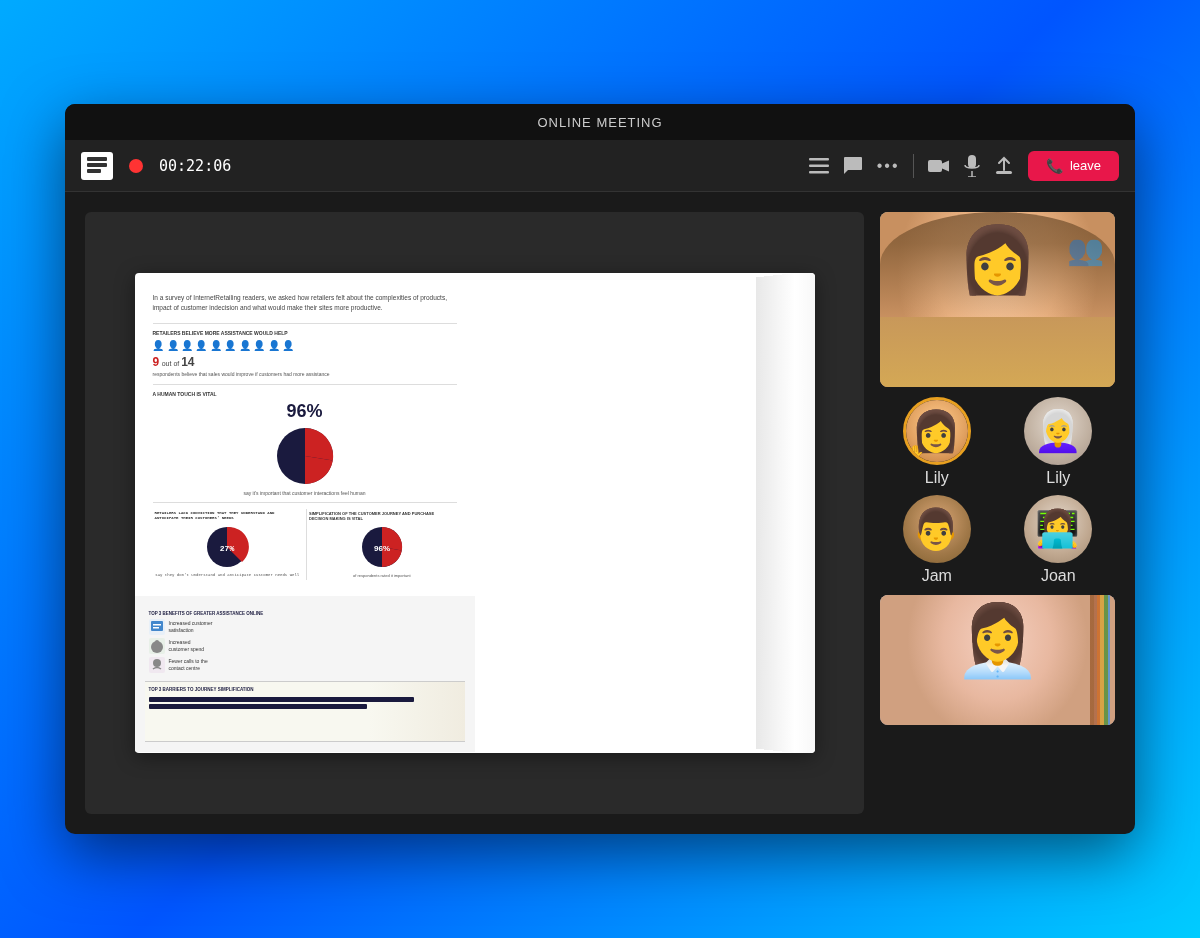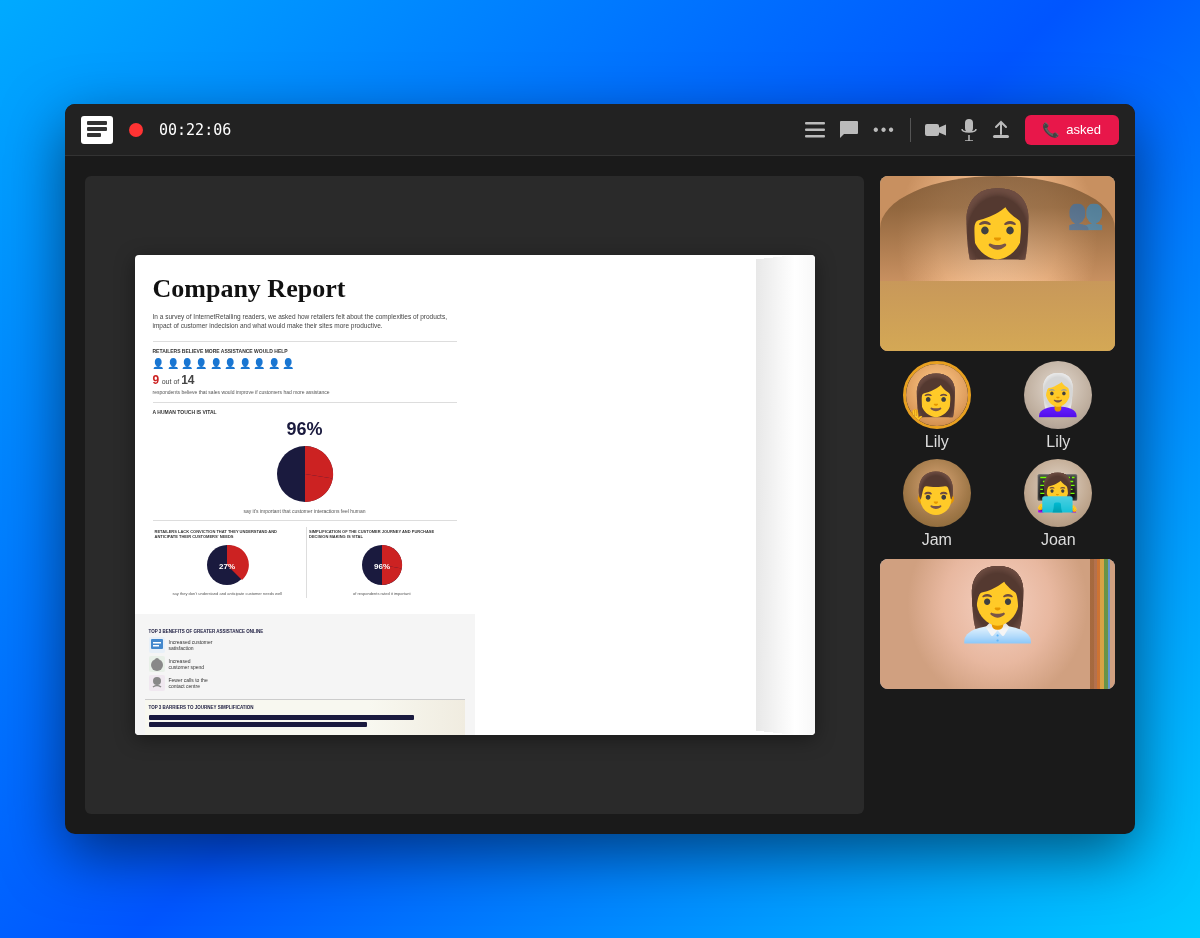--- a/index.html
+++ b/index.html
@@ -361,20 +361,23 @@
       background: #444;
       position: relative;
       flex-shrink: 0;
     }
   </style>
 </head>
 <body>
 
 <div class="app-window">
 
+  <div class="title-bar">
+    <span class="title-bar-text">ONLINE MEETING</span>
+  </div>
 
   <div class="toolbar">
     <div class="toolbar-left">
 
       <div class="toolbar-logo">
         <svg width="22" height="20" viewBox="0 0 22 20">
           <rect x="1" y="1" width="20" height="4" rx="1" fill="#333"></rect>
           <rect x="1" y="7" width="20" height="4" rx="1" fill="#333"></rect>
           <rect x="1" y="13" width="14" height="4" rx="1" fill="#333"></rect>
         </svg>
@@ -427,32 +430,31 @@
 
       <div class="toolbar-icon">
         <svg width="20" height="20" viewBox="0 0 20 20" fill="none">
           <path d="M10 2v12M5 7l5-5 5 5" stroke="#bbb" stroke-width="2" stroke-linecap="round"></path>
           <rect x="2" y="15" width="16" height="3" rx="1.5" fill="#bbb"></rect>
         </svg>
       </div>
 
       <button class="leave-btn">
         <span class="leave-btn-icon">📞</span>
-        <span>asked</span>
+        <span>leave</span>
       </button>
     </div>
   </div>
 
   <div class="main-content">
 
     <div class="presentation-area">
       <div class="presentation-slide">
 
         <div class="slide-left">
-          <div class="slide-title">Company Report</div>
           <div class="slide-subtitle">In a survey of InternetRetailing readers, we asked how retailers felt about the complexities of products, impact of customer indecision and what would make their sites more productive.</div>
 
           <div class="slide-section">
             <div class="slide-section-title">RETAILERS BELIEVE MORE ASSISTANCE WOULD HELP</div>
             <div class="people-row">
               <span class="person-icon">👤</span>
               <span class="person-icon">👤</span>
               <span class="person-icon">👤</span>
               <span class="person-icon">👤</span>
               <span class="person-icon">👤</span>
@@ -484,21 +486,21 @@
                   </svg>
                 </div>
                 <div style="font-size:5px; color:#555; text-align:center; margin-top:1px;">say it's important that customer interactions feel human</div>
               </div>
             </div>
           </div>
 
           <div class="slide-section">
             <div style="display:flex; gap:4px;">
 
-              <div style="flex:1; padding:2px;">
+              <div style="flex:1; padding:2px;font-family:Liberation Mono, monospace;">
                 <div style="font-size:4px; font-weight:bold; color:#333; text-transform:uppercase; line-height:1.3; margin-bottom:3px;">RETAILERS LACK CONVICTION THAT THEY UNDERSTAND AND ANTICIPATE THEIR CUSTOMERS' NEEDS</div>
                 <div class="pie-container">
                   <svg width="44" height="44" viewBox="0 0 44 44">
                     <circle cx="22" cy="22" r="20" fill="#1a1a3e"></circle>
                     <path d="M22 22 L22 2 A20 20 0 0 1 37 37 Z" fill="#cc2222"></path>
                     <text x="22" y="26" text-anchor="middle" font-size="8" font-weight="bold" fill="white">27%</text>
                   </svg>
                 </div>
                 <div style="font-size:4px; color:#555; text-align:center; margin-top:1px;">say they don't understand and anticipate customer needs well</div>
               </div>

